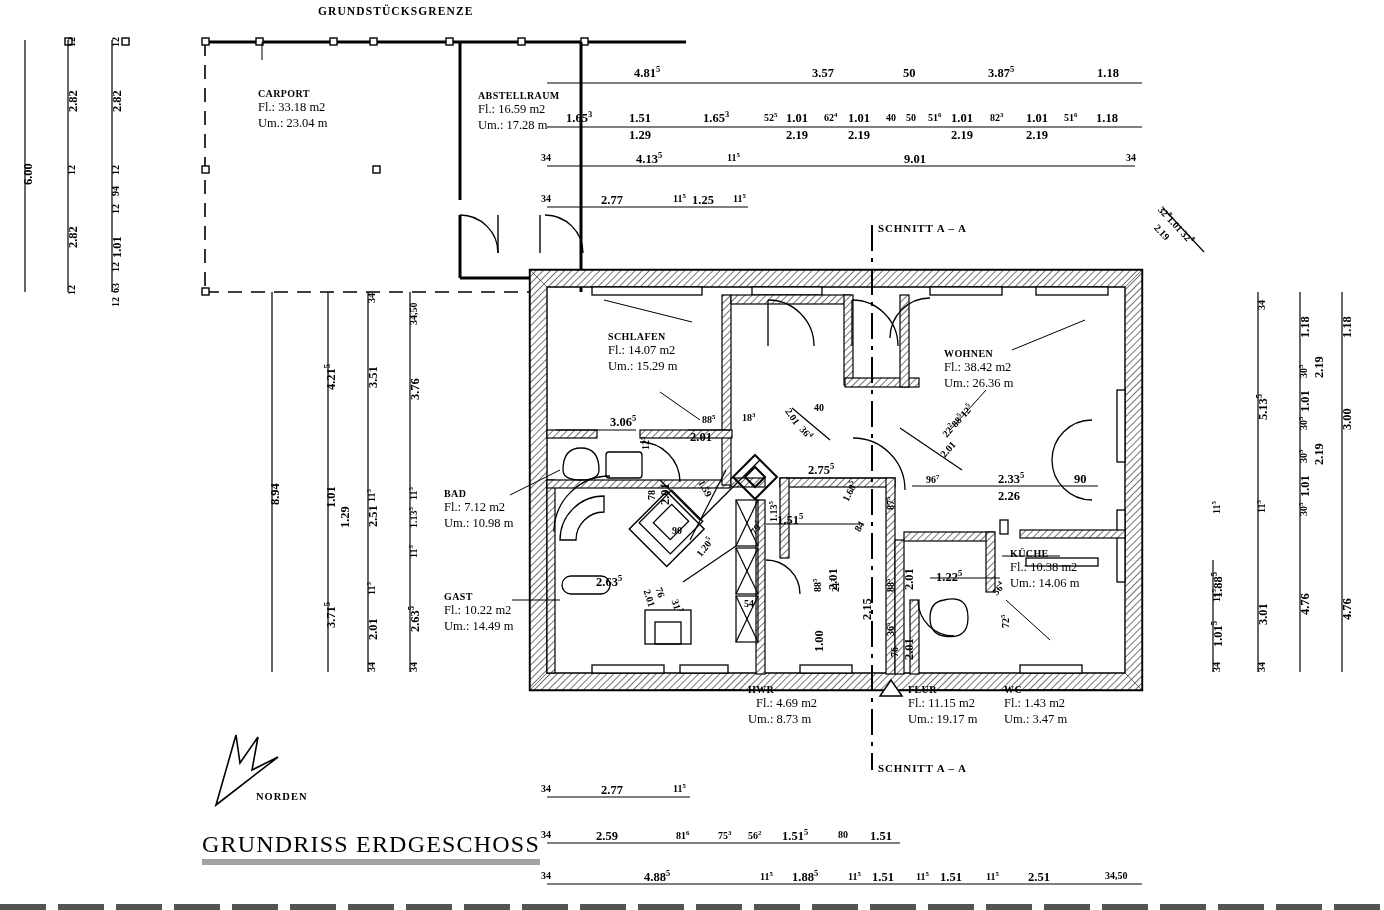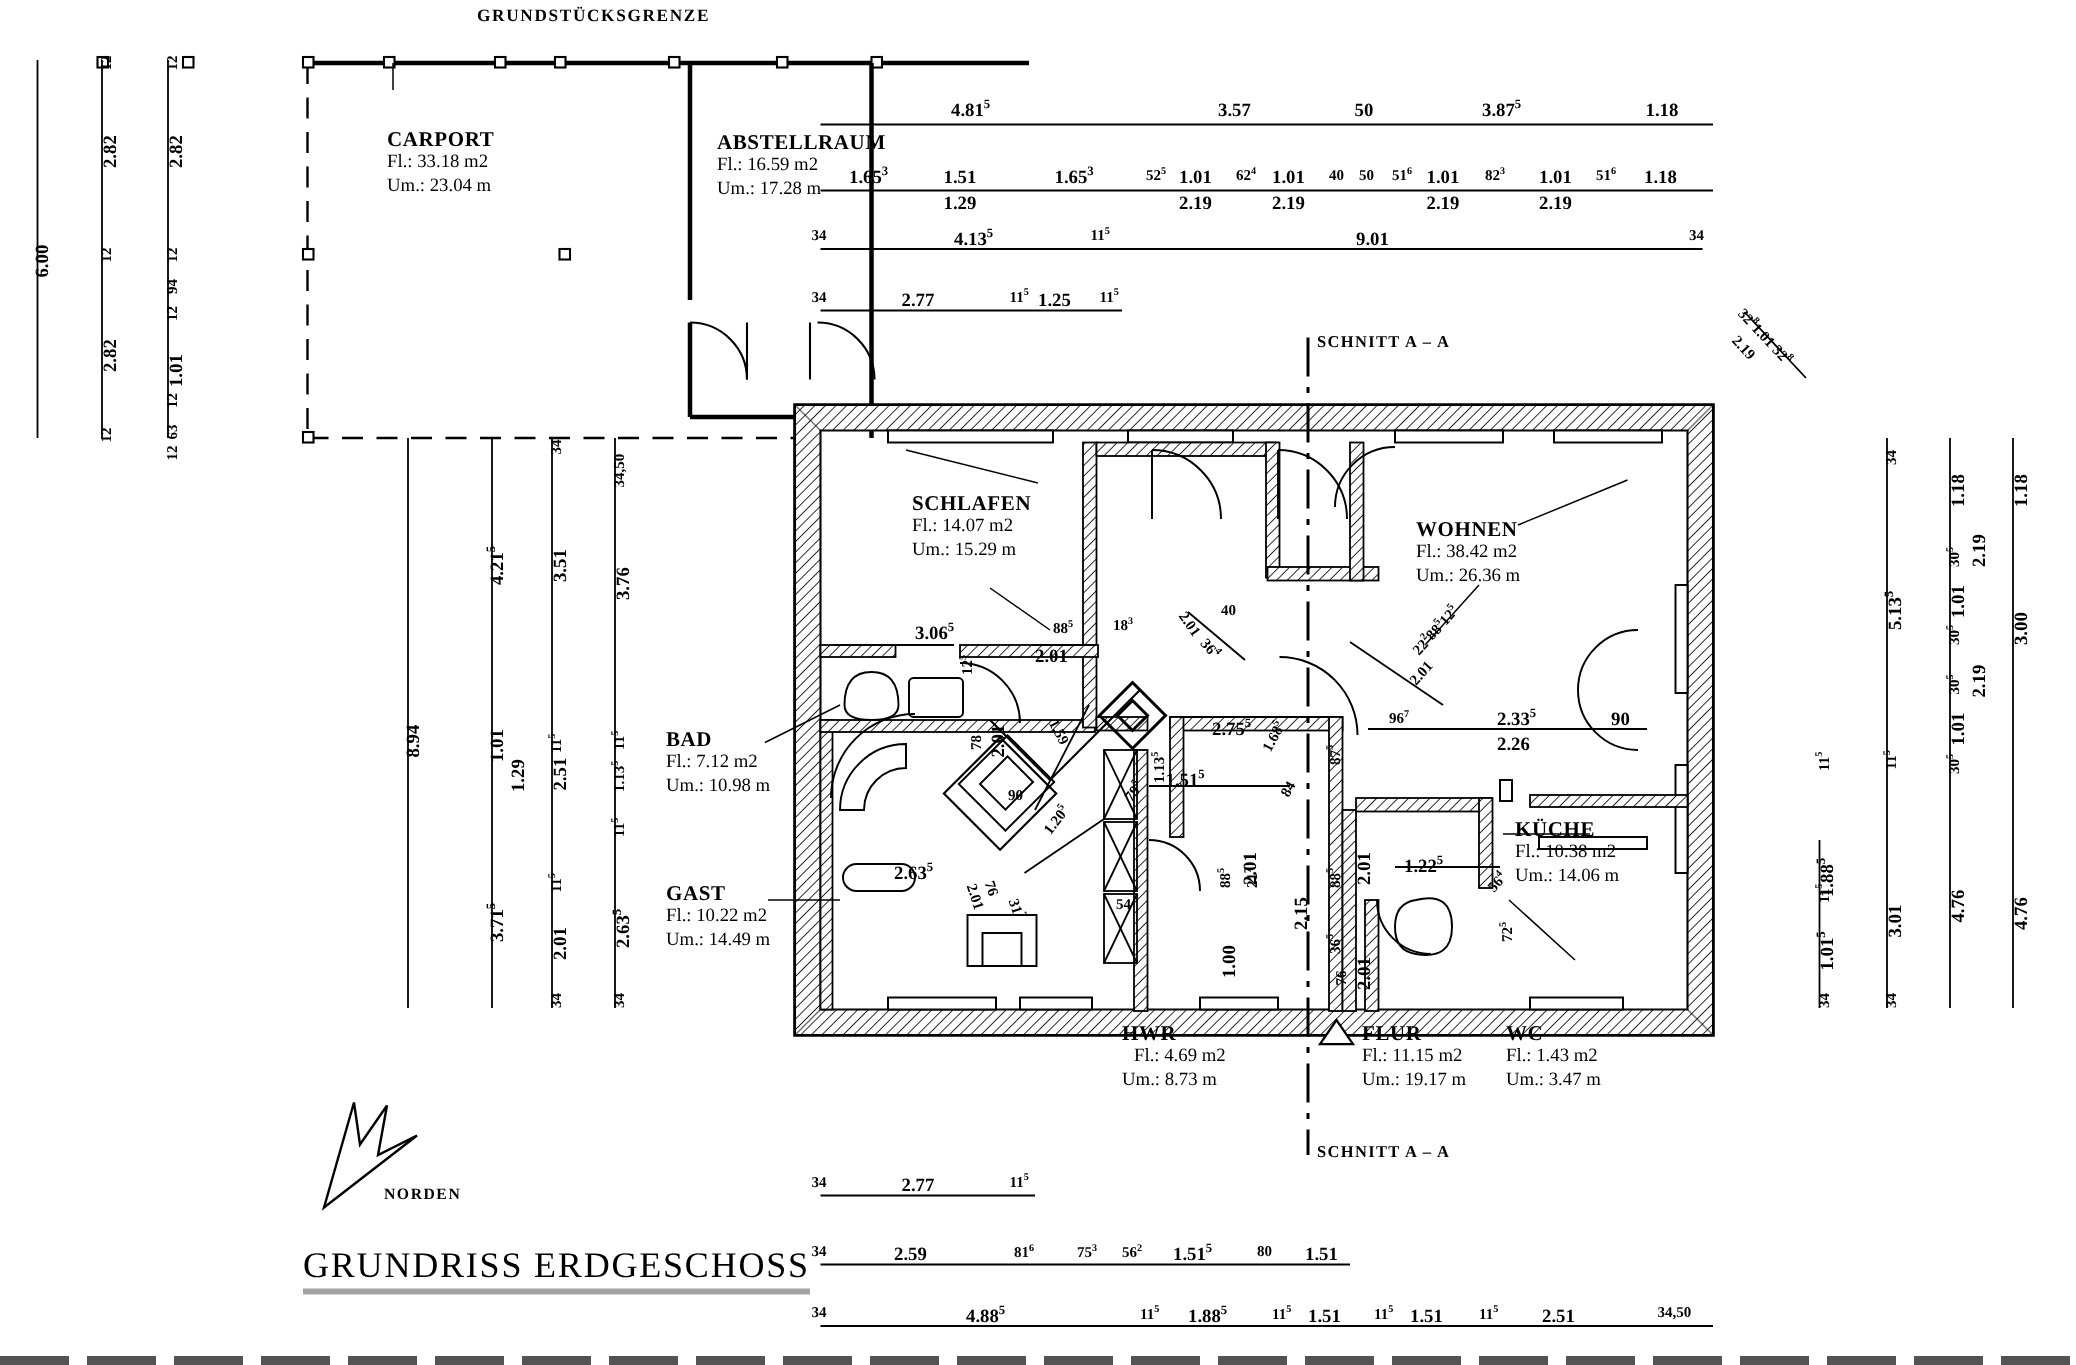--- a/index.html
+++ b/index.html
@@ -1,33 +1,33 @@
 <!DOCTYPE html>
 <html><head>
 <meta charset="utf-8">
 <style>
   html,body{margin:0;padding:0;background:#fff;}
   #stage{position:relative;width:1384px;height:910px;background:#fff;
          font-family:"Liberation Serif",serif;color:#000;overflow:hidden;}
   svg{position:absolute;left:0;top:0;}
   
   .room{position:absolute;white-space:nowrap;}
-  .room .nm{font-size:14px;font-weight:bold;letter-spacing:.4px;line-height:13px;}
+  .room .nm{font-size:10px;font-weight:bold;letter-spacing:.4px;line-height:13px;}
   .room .ln{font-size:12.5px;line-height:15.5px;}
   
   .dim{position:absolute;white-space:nowrap;font-size:12.5px;font-weight:bold;
        font-family:"Liberation Serif",serif;}
   .dim.sm{font-size:10px;}
   .dim sup{font-size:.68em;font-weight:bold;vertical-align:super;line-height:0;}
   .vt{transform-origin:0 0;transform:rotate(-90deg);}
   .hdr{position:absolute;font-size:11.5px;font-weight:bold;letter-spacing:1.1px;}
   .sect{position:absolute;font-size:11px;font-weight:bold;letter-spacing:.9px;}
   .title{position:absolute;font-size:24px;letter-spacing:1.2px;
          font-family:"Liberation Serif",serif;}
-  .title u{text-decoration:none;border-bottom:4px solid #a3a3a3;padding-bottom:2px;}
+  .title u{text-decoration:none;border-bottom:6px solid #a3a3a3;padding-bottom:2px;}
   .nlab{position:absolute;font-size:10.5px;font-weight:bold;letter-spacing:1px;}
   .botbar{position:absolute;left:0;bottom:0;width:1384px;height:6px;
           background:repeating-linear-gradient(90deg,#1a1a1a 0 46px,#fff 46px 58px);
           opacity:.75;}
 </style>
 </head>
 <body>
 
 <div id="stage">
 
@@ -408,21 +408,21 @@
   <div class="dim" style="left:610px;top:415px;">3.06<sup>5</sup></div>
   <div class="dim sm" style="left:702px;top:414px;">88<sup>5</sup></div>
   <div class="dim" style="left:690px;top:430px;">2.01</div>
   <div class="dim sm" style="left:742px;top:412px;">18<sup>3</sup></div>
   <div class="dim sm vt" style="left:640px;top:450px;">12<sup>5</sup></div>
   <div class="dim sm vt" style="left:646px;top:500px;">78</div>
   <div class="dim vt" style="left:658px;top:505px;">2.01</div>
   <div class="dim sm" style="left:792px;top:406px;transform:rotate(55deg);transform-origin:0 0;">2.01</div>
   <div class="dim sm" style="left:814px;top:402px;">40</div>
   <div class="dim sm" style="left:806px;top:424px;transform:rotate(50deg);transform-origin:0 0;">36<sup>4</sup></div>
-  <div class="dim" style="left:808px;top:463px;margin-top:16px;">2.75<sup>5</sup></div>
+  <div class="dim" style="left:808px;top:463px;">2.75<sup>5</sup></div>
   <div class="dim sm" style="left:706px;top:478px;transform:rotate(62deg);transform-origin:0 0;">1.59</div>
   <div class="dim sm vt" style="left:768px;top:522px;">1.13<sup>5</sup></div>
   <div class="dim" style="left:777px;top:513px;">1.51<sup>5</sup></div>
   <div class="dim sm" style="left:840px;top:498px;transform:rotate(-62deg);transform-origin:0 0;">1.68<sup>5</sup></div>
   <div class="dim sm" style="left:940px;top:432px;transform:rotate(-48deg);transform-origin:0 0;">22<sup>2</sup>88<sup>5</sup>12<sup>5</sup></div>
   <div class="dim sm" style="left:938px;top:452px;transform:rotate(-48deg);transform-origin:0 0;">2.01</div>
   <div class="dim sm" style="left:926px;top:474px;">96<sup>7</sup></div>
   <div class="dim" style="left:998px;top:472px;">2.33<sup>5</sup></div>
   <div class="dim" style="left:998px;top:489px;">2.26</div>
   <div class="dim" style="left:1074px;top:472px;">90</div>

